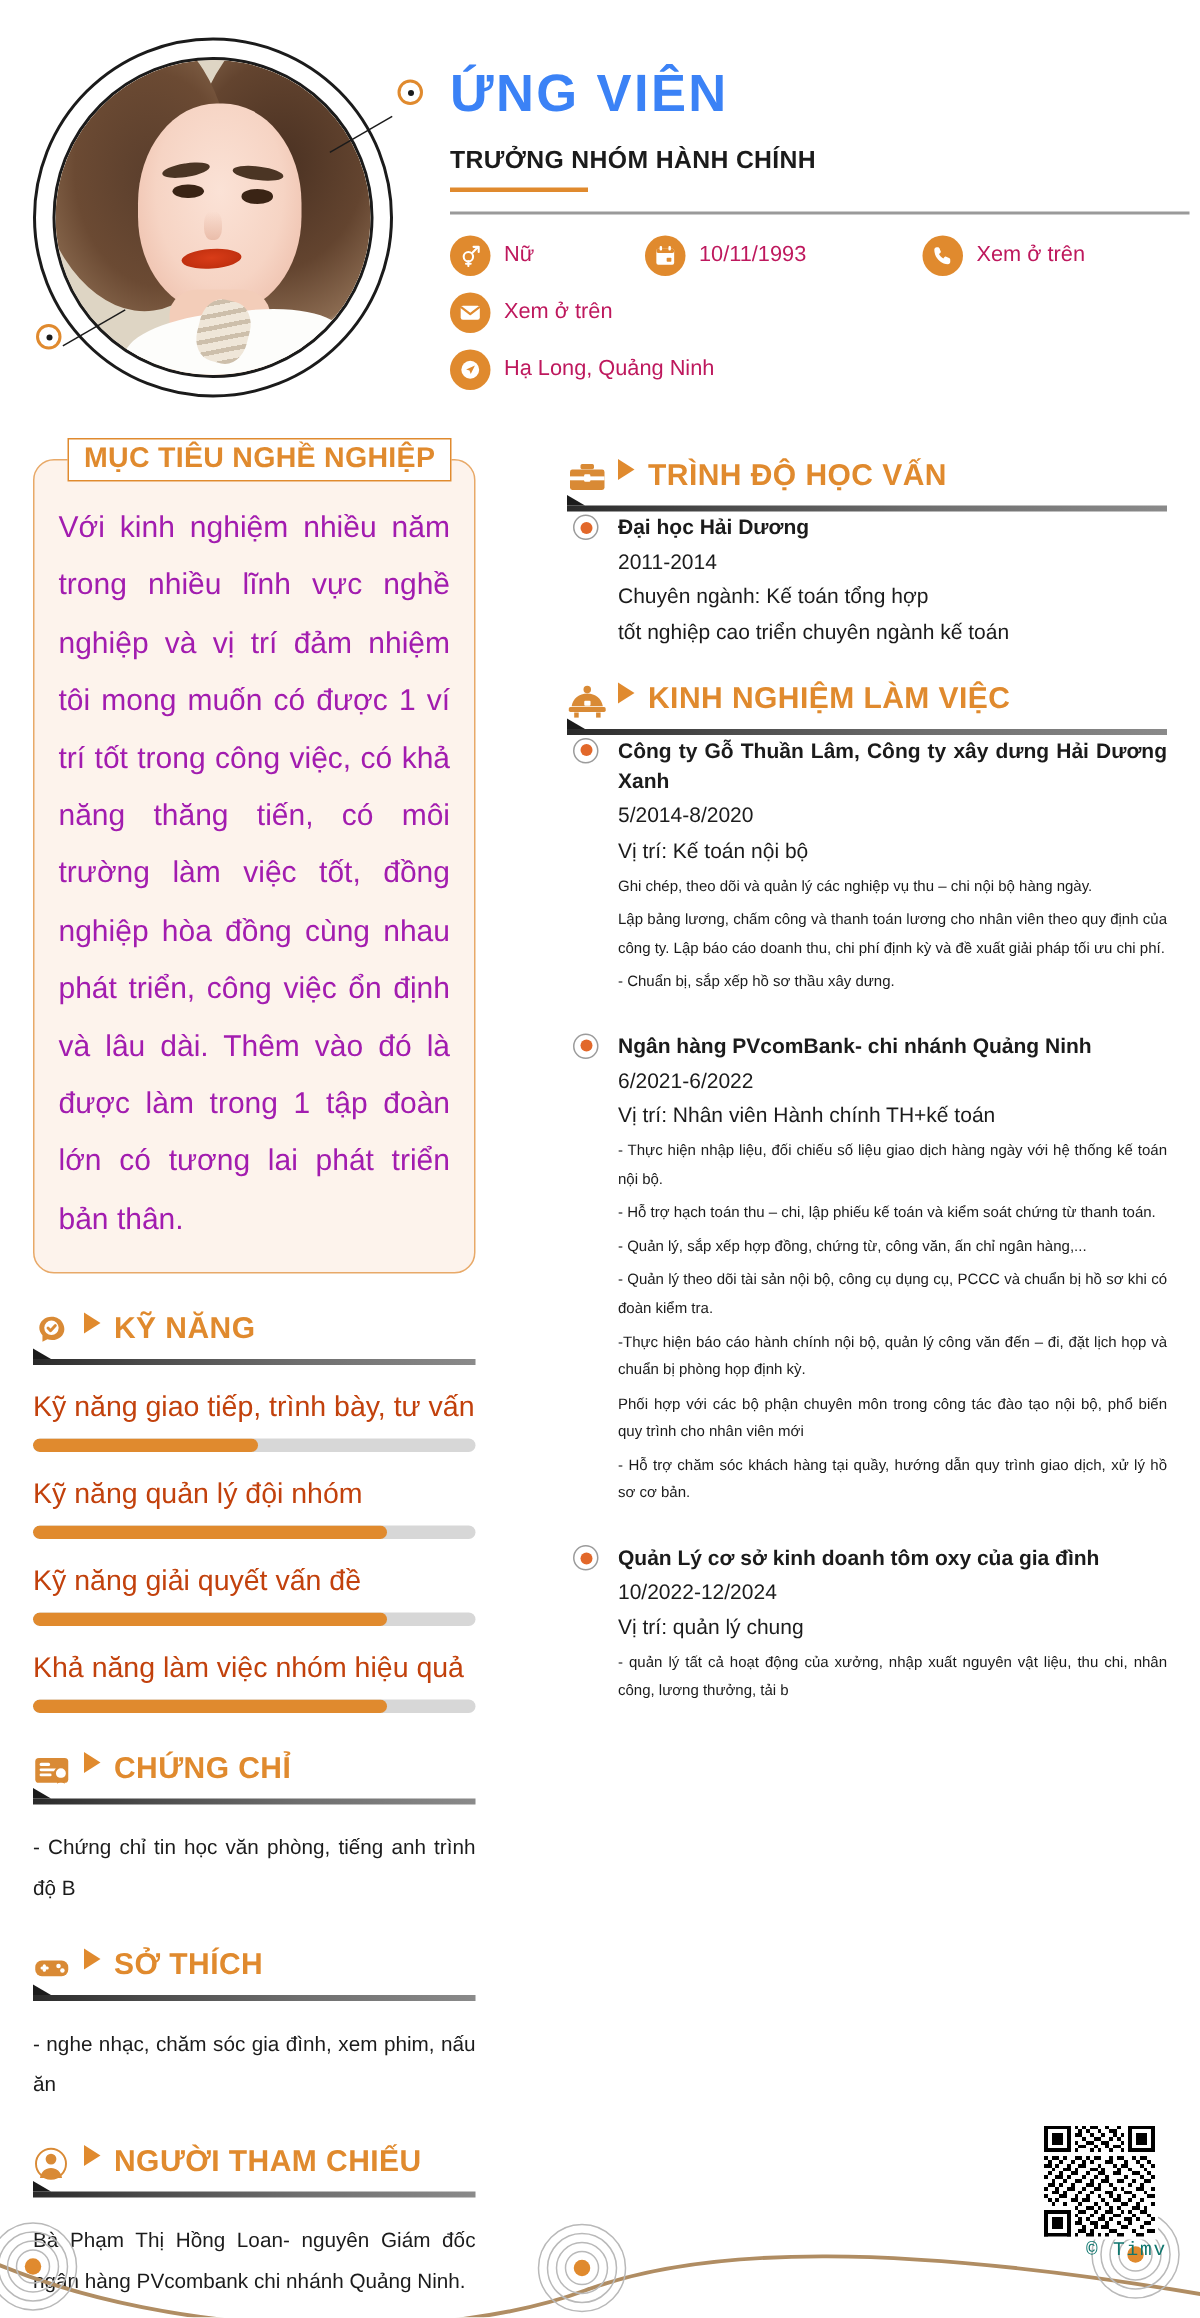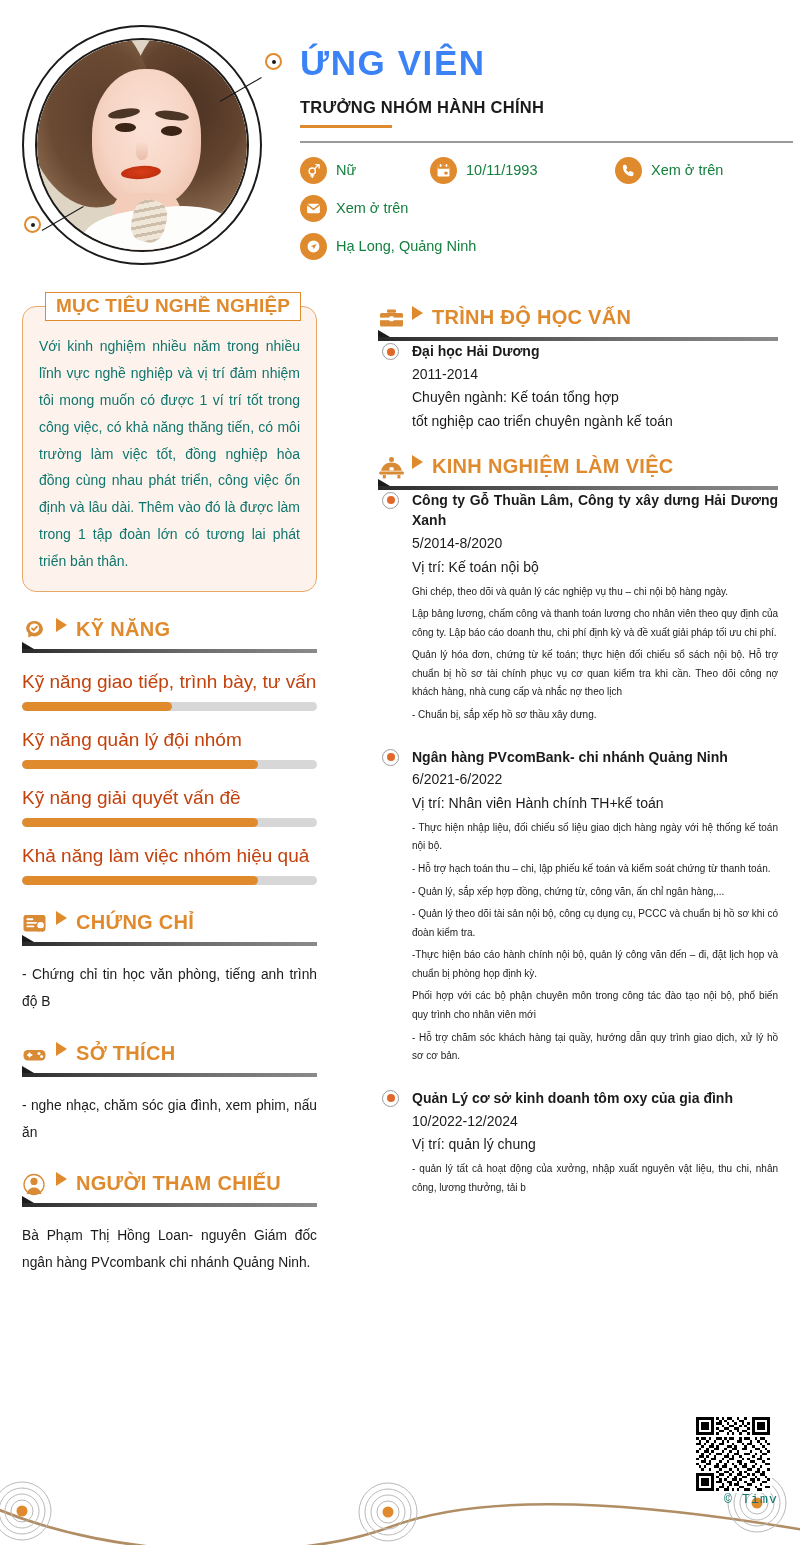--- a/index.html
+++ b/index.html
@@ -82,41 +82,41 @@
   .contact-row { display:flex; align-items:center; margin-bottom: 11px; }
   .contact-item { display:flex; align-items:center; }
   .contact-item.c1 { width: 130px; }
   .contact-item.c2 { width: 185px; }
   .ci-icon {
     width: 27px; height: 27px; border-radius:50%; background:#e08a2e;
     display:flex; align-items:center; justify-content:center; flex:0 0 auto;
     margin-right: 9px;
   }
   .ci-icon svg { display:block; }
-  .ci-text { font-size: 14.5px; color:#15803d; white-space:nowrap; }
+  .ci-text { font-size: 14.5px; color:#be185d; white-space:nowrap; }
 
   
   .body { position:absolute; top: 292px; left:0; right:0; bottom:0; }
   .col-left  { position:absolute; left: 22px; top: 0; width: 295px; }
   .col-right { position:absolute; left: 378px; top: 0; width: 400px; }
 
   
   .obj-box {
     position:relative; margin-top: 14px;
     border: 1.6px solid #e8a968; border-radius: 14px;
     background: #fdf3ec; padding: 26px 16px 16px 16px;
   }
   .obj-title {
     position:absolute; top:-15px; left: 22px;
     background:#fff; border: 1.6px solid #e08a2e;
     padding: 2px 10px 3px 10px;
     font-size: 19px; font-weight:700; letter-spacing:.2px; color:#e08a2e;
   }
   .obj-text {
-    font-size: 14px; line-height: 1.92; color:#0f766e;
+    font-size: 20px; line-height: 1.92; color:#a21caf;
     text-align: justify;
   }
 
   
   .sec { margin-top: 26px; }
   .sec-head { display:flex; position:relative; padding-bottom: 3px; }
   .sec-icon { width: 30px; height: 26px; flex:0 0 auto; display:flex; align-items:center; }
   .sec-arrow { width: 0; height: 0; margin: 0 9px 0 4px;
                border-left: 11px solid #e08a2e;
                border-top: 7.5px solid transparent;
@@ -401,21 +401,20 @@
         </div>
         <div class="sec-rule"></div>
 
         <div class="entry">
           <span class="entry-bullet"></span>
           <div class="entry-title">Công ty Gỗ Thuần Lâm, Công ty xây dưng Hải Dương Xanh</div>
           <div class="entry-line">5/2014-8/2020</div>
           <div class="entry-line">Vị trí: Kế toán nội bộ</div>
           <div class="entry-para">Ghi chép, theo dõi và quản lý các nghiệp vụ thu – chi nội bộ hàng ngày.</div>
           <div class="entry-para">Lập bảng lương, chấm công và thanh toán lương cho nhân viên theo quy định của công ty. Lập báo cáo doanh thu, chi phí định kỳ và đề xuất giải pháp tối ưu chi phí.</div>
-          <div class="entry-para">Quản lý hóa đơn, chứng từ kế toán; thực hiện đối chiếu sổ sách nội bộ. Hỗ trợ chuẩn bị hồ sơ tài chính phục vụ cơ quan kiểm tra khi cần. Theo dõi công nợ khách hàng, nhà cung cấp và nhắc nợ theo lịch</div>
           <div class="entry-para">- Chuẩn bị, sắp xếp hồ sơ thầu xây dưng.</div>
         </div>
 
         <div class="entry" style="margin-top:22px;">
           <span class="entry-bullet"></span>
           <div class="entry-title">Ngân hàng PVcomBank- chi nhánh Quảng Ninh</div>
           <div class="entry-line">6/2021-6/2022</div>
           <div class="entry-line">Vị trí: Nhân viên Hành chính TH+kế toán</div>
           <div class="entry-para">- Thực hiện nhập liệu, đối chiếu số liệu giao dịch hàng ngày với hệ thống kế toán nội bộ.</div>
           <div class="entry-para">- Hỗ trợ hạch toán thu – chi, lập phiếu kế toán và kiểm soát chứng từ thanh toán.</div>

